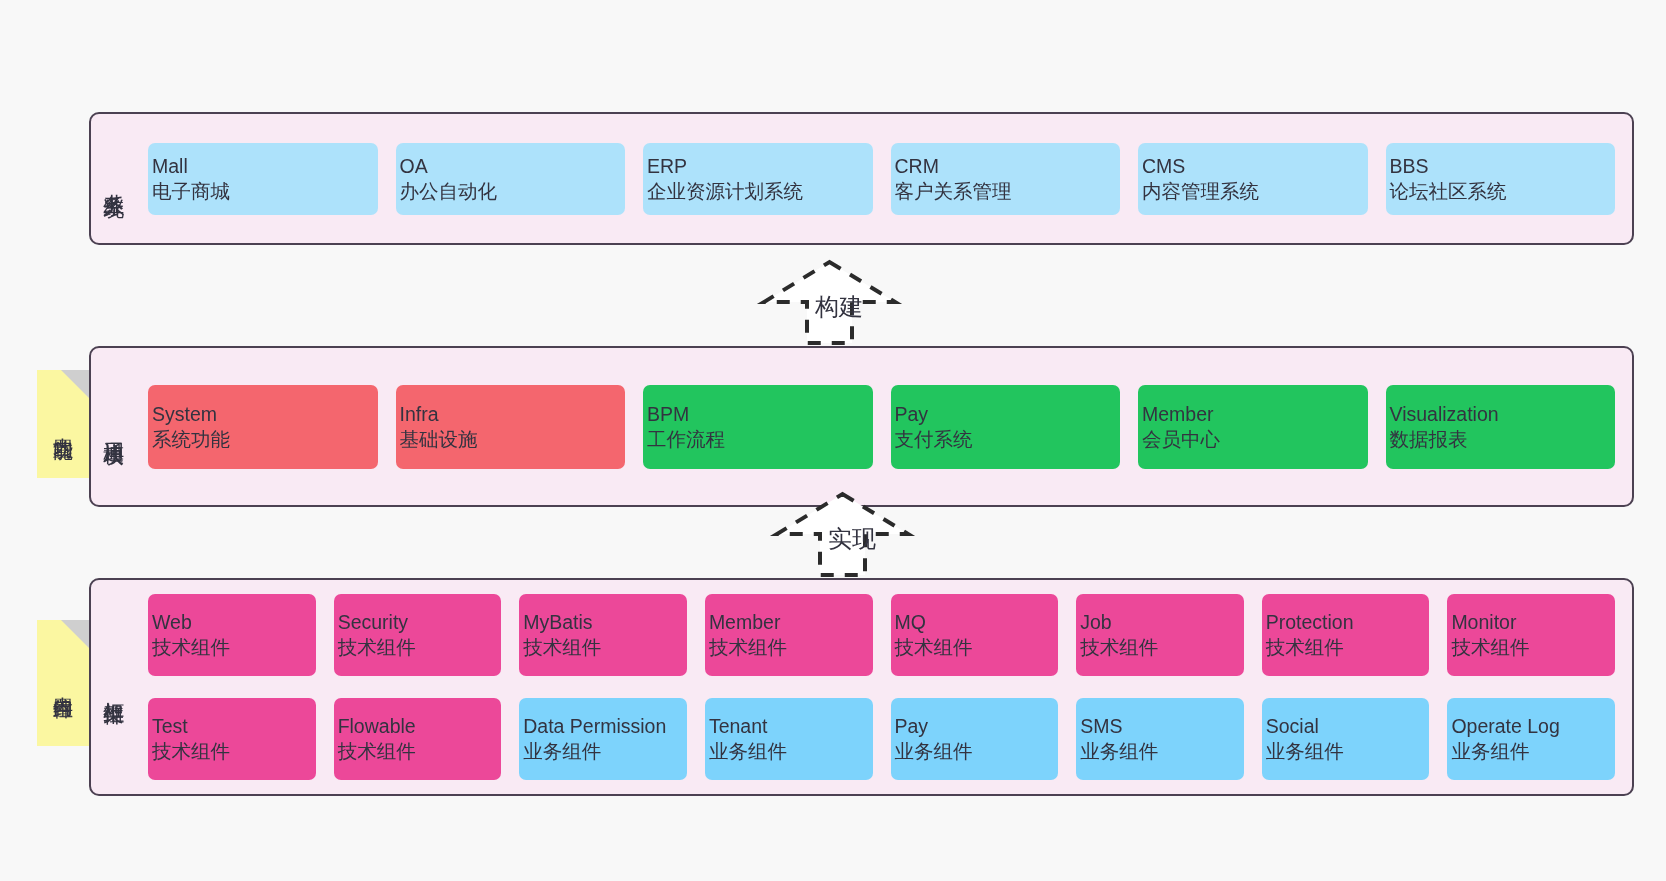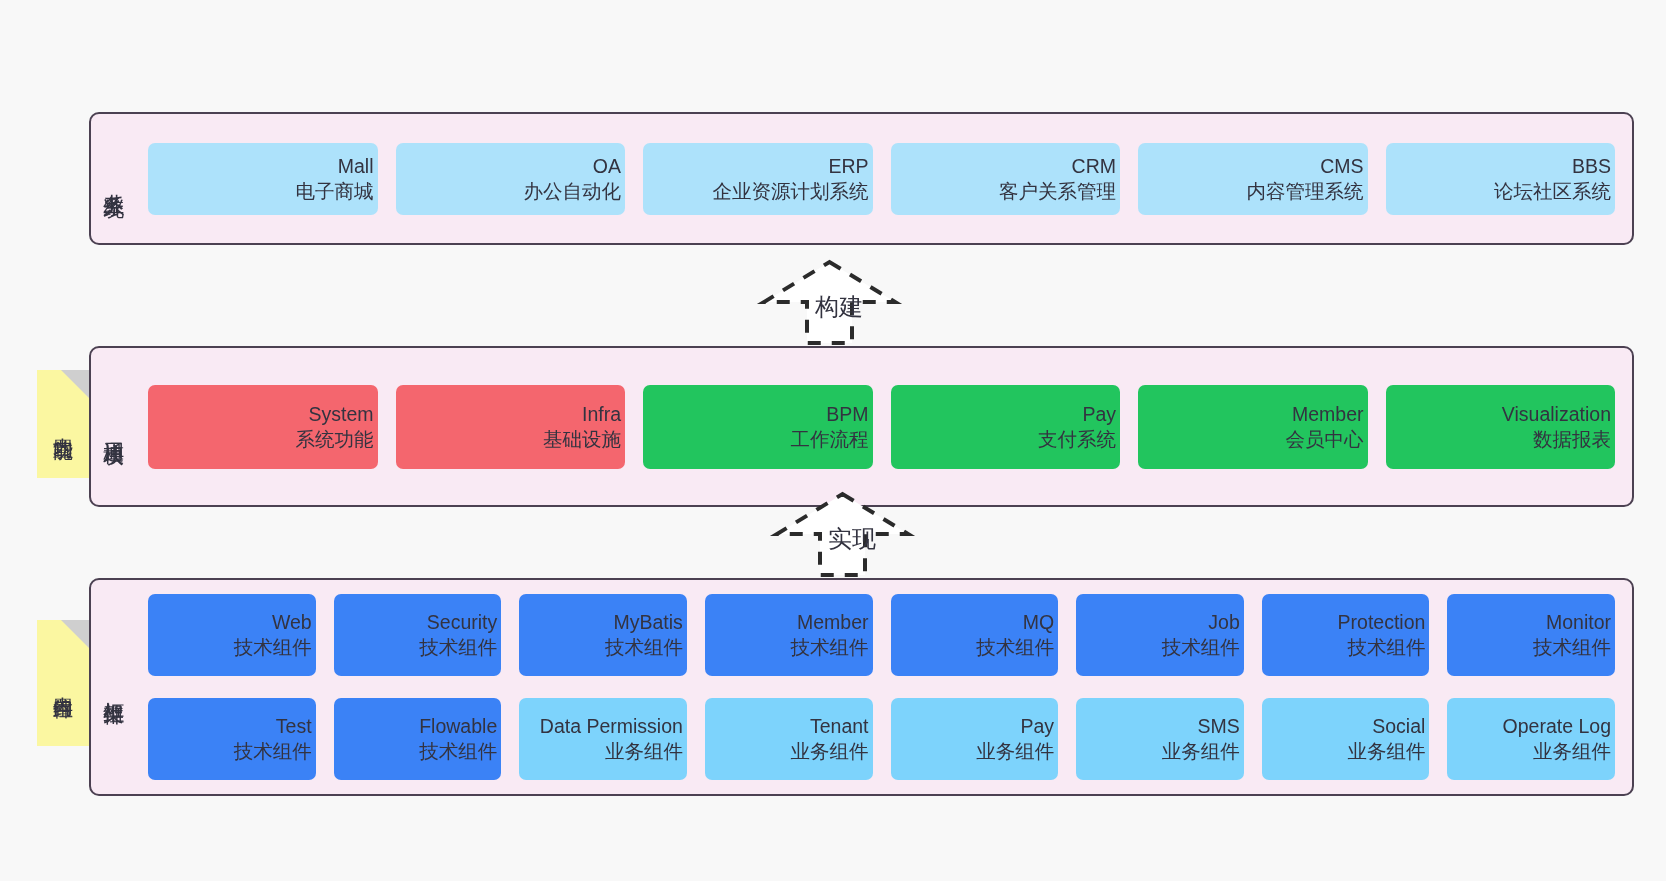--- a/index.html
+++ b/index.html
@@ -64,36 +64,36 @@
   }
   .row + .row { margin-top: 22px; }
 
   
   .node {
     flex: 1 1 0;
     margin: 0 9px;
     border-radius: 7px;
     display: flex;
     flex-direction: column;
-    align-items: flex-end;
+    align-items: flex-start;
     justify-content: center;
     text-align: center;
     font-size: 19.5px;
     line-height: 1.28;
     color: #333340;
     box-sizing: border-box;
     padding: 6px 4px;
   }
   .node .t1 { display: block; }
   .node .t2 { display: block; }
 
   .node.blue       { background: #ade2fb; }
   .node.red        { background: #f4666e; }
   .node.pink       { background: #22c55e; }
-  .node.green      { background: #3b82f6; }
+  .node.green      { background: #ec4899; }
   .node.greenlight { background: #7dd3fc; }
 
   
   #layer-business {
     left: 89px; top: 112px;
     width: 1545px; height: 133px;
   }
   #layer-business .node { height: 72px; }
 
   #layer-modules {

